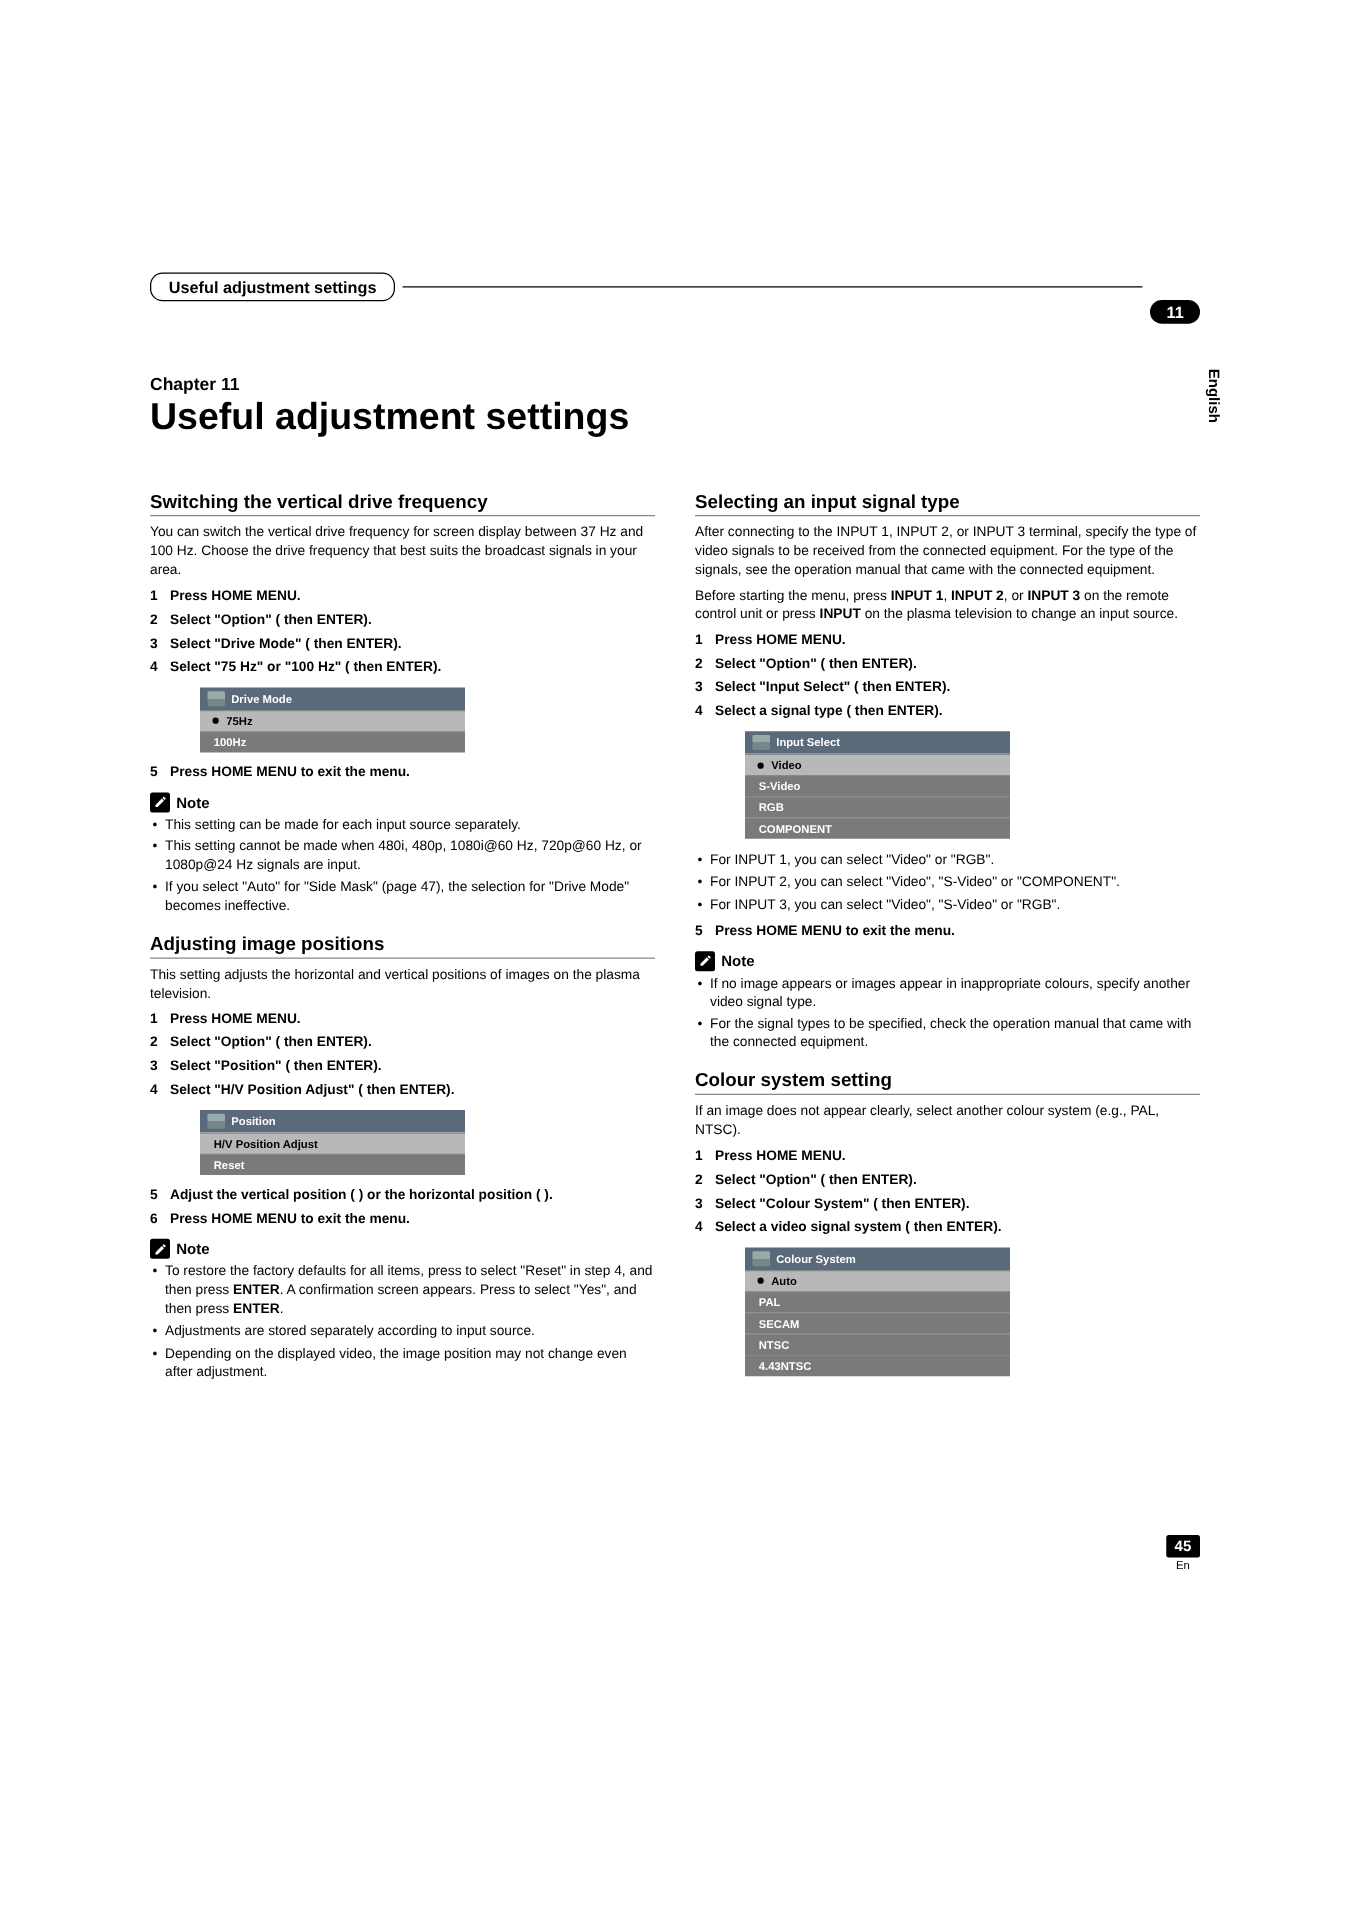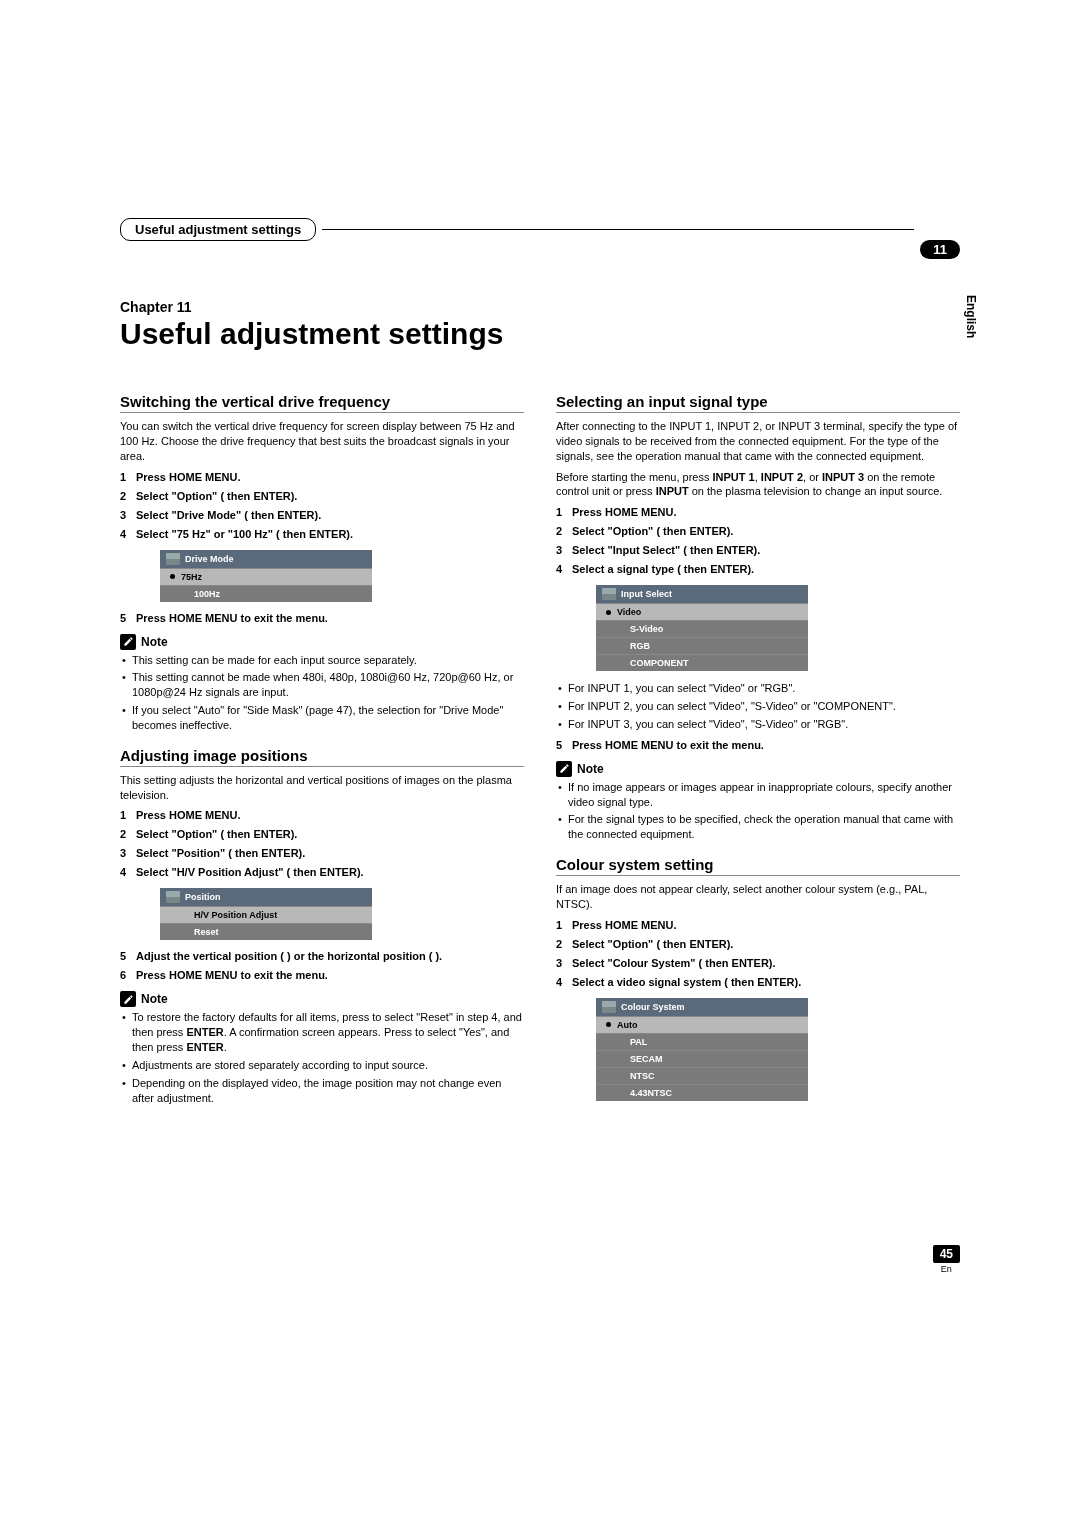--- a/index.html
+++ b/index.html
@@ -155,25 +155,25 @@
   .menu-row.alt {
     background: #7a7a7a;
     color: #fff;
   }
   .menu-row .dot {
     width: 5px; height: 5px;
     border-radius: 50%;
     background: #000;
     margin-right: 6px;
   }
-  .menu-row .indent { margin-left: 24px; }
+  .menu-row .indent { margin-left: 1px; }
   .page-num-box {
     position: absolute;
     right: 120px;
-    bottom: 254px;
+    bottom: 271px;
     text-align: center;
   }
   .page-num {
     background: #000;
     color: #fff;
     font-weight: bold;
     font-size: 12px;
     padding: 2px 7px;
     border-radius: 2px;
     display: inline-block;
@@ -200,21 +200,21 @@
   <div>
     <div class="chapter-label">Chapter 11</div>
     <div class="chapter-title">Useful adjustment settings</div>
   </div>
 
   <div class="columns">
 
     <div class="col">
 
       <div class="section-title">Switching the vertical drive frequency</div>
-      <p class="body-text">You can switch the vertical drive frequency for screen display between 75 Hz and 100 Hz. Choose the drive frequency that best suits the broadcast signals in your area.</p>
+      <p class="body-text">You can switch the vertical drive frequency for screen display between 37 Hz and 100 Hz. Choose the drive frequency that best suits the broadcast signals in your area.</p>
 
       <div class="step">
           <span class="step-num">1</span>
           <span class="step-text">Press HOME MENU.</span>
         </div>
       <div class="step">
           <span class="step-num">2</span>
           <span class="step-text">Select "Option" (  then ENTER).</span>
         </div>
       <div class="step">

